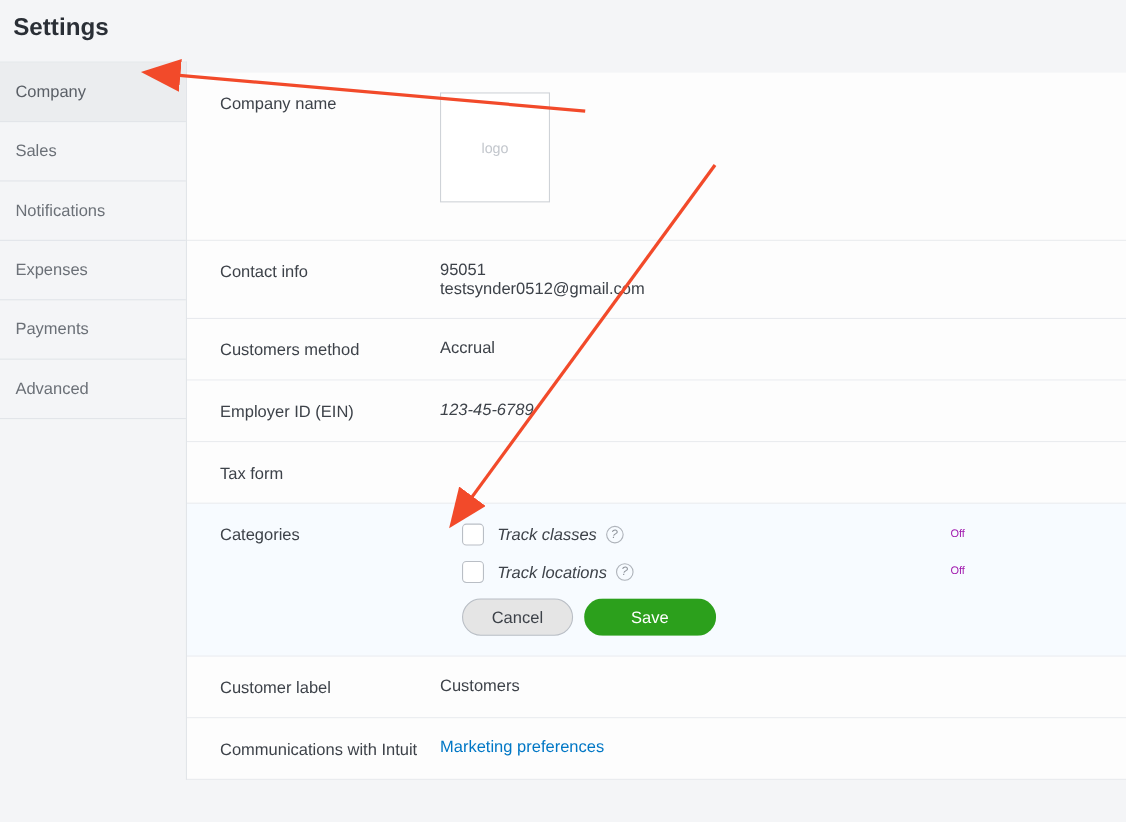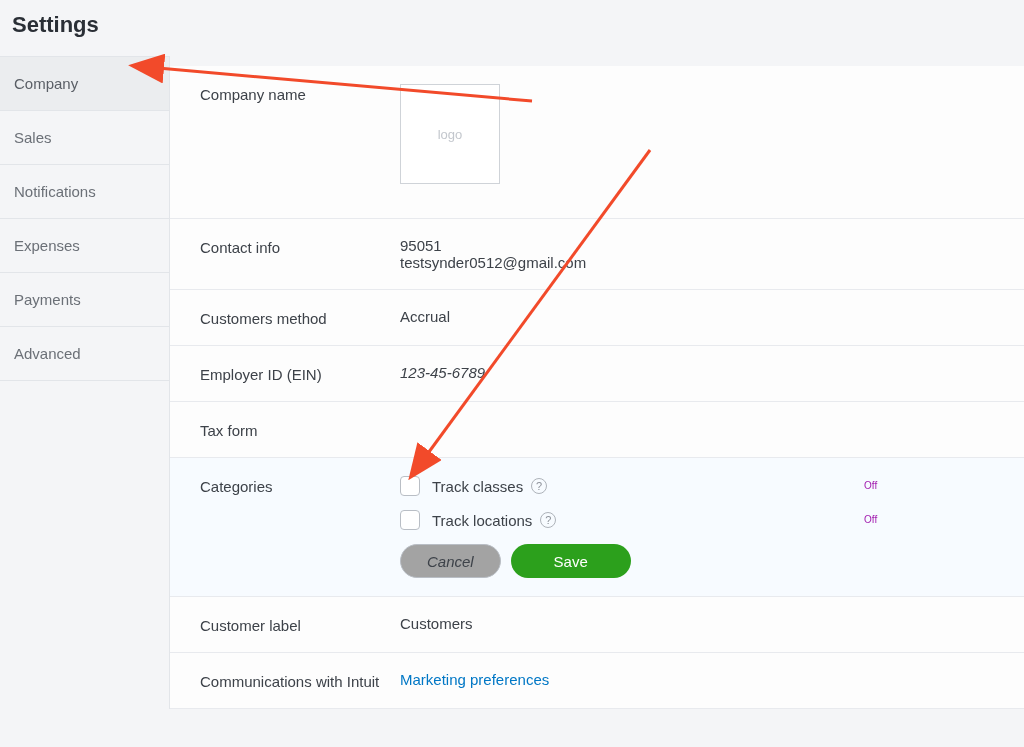--- a/index.html
+++ b/index.html
@@ -5,33 +5,33 @@
   * { box-sizing: border-box; margin: 0; padding: 0; }
   html, body { width: 1024px; height: 747px; font-family: -apple-system, "Helvetica Neue", Arial, sans-serif; background: #f4f5f7; color: #3a3f47; }
   .page { width: 100%; height: 100%; position: relative; }
   .title { font-size: 22px; font-weight: 700; color: #2a2f36; padding: 12px 12px 18px 12px; }
   .layout { display: flex; }
   .sidebar { width: 170px; background: #f4f5f7; border-right: 1px solid #e2e5e9; border-top: 1px solid #e2e5e9; }
   .side-item { padding: 18px 14px; font-size: 15px; color: #6b7077; border-bottom: 1px solid #e2e5e9; cursor: pointer; }
   .side-item.active { background: #ebedef; color: #5a5f66; }
   .content { flex: 1; padding: 10px 0 0 0; }
   .section { display: flex; align-items: flex-start; border-bottom: 1px solid #e8eaee; padding: 18px 0 18px 30px; background: #fdfdfd; }
-  .section.editing { background: #f7fbff; }
+  .section.editing { background: #f7fbff; gap: 20px; }
   .section .label-col { width: 200px; font-size: 15px; color: #3d4249; font-weight: 500; padding-top: 2px; }
   .section .value-col { flex: 1; font-size: 15px; color: #3d4249; }
   .section .status-col { width: 160px; font-size: 10px; color: #a21caf; text-align: left; }
   .logo-box { width: 100px; height: 100px; border: 1px solid #cfd3d8; background: #fff; display: flex; align-items: center; justify-content: center; color: #c3c7cd; font-size: 13px; margin-bottom: 16px; }
   .placeholder { color: #b7bbc2; font-style: italic; }
-  .cat-row { display: flex; align-items: center; margin-bottom: 14px; }
+  .cat-row { display: flex; align-items: center; margin-bottom: 14px; font-style: italic; }
   .checkbox { width: 20px; height: 20px; border: 1.5px solid #b9bec5; border-radius: 4px; background: #fff; margin-right: 12px; flex-shrink: 0; }
   .cat-label { font-size: 15px; color: #3d4249; margin-right: 8px; }
   .help-icon { width: 16px; height: 16px; border: 1px solid #aeb3ba; border-radius: 50%; display: inline-flex; align-items: center; justify-content: center; font-size: 11px; color: #8d929a; cursor: default; }
   .btn-row { display: flex; gap: 10px; margin-top: 4px; }
   .btn { height: 34px; border-radius: 18px; padding: 0 26px; font-size: 15px; font-weight: 500; display: inline-flex; align-items: center; justify-content: center; cursor: pointer; border: 1px solid transparent; }
-  .btn-cancel { background: #a3a3a3; border-color: #b9bec5; color: #3d4249; font-style: italic; }
+  .btn-cancel { background: #e5e5e5; border-color: #b9bec5; color: #3d4249; }
   .btn-save { background: #2ca01c; color: #fff; min-width: 120px; }
   .link { color: #0077c5; cursor: pointer; }
   svg.annotation { position: absolute; top: 0; left: 0; pointer-events: none; }
 </style>
 </head>
 <body>
 <div class="page">
 
   <h1 class="title">Settings</h1>
 

